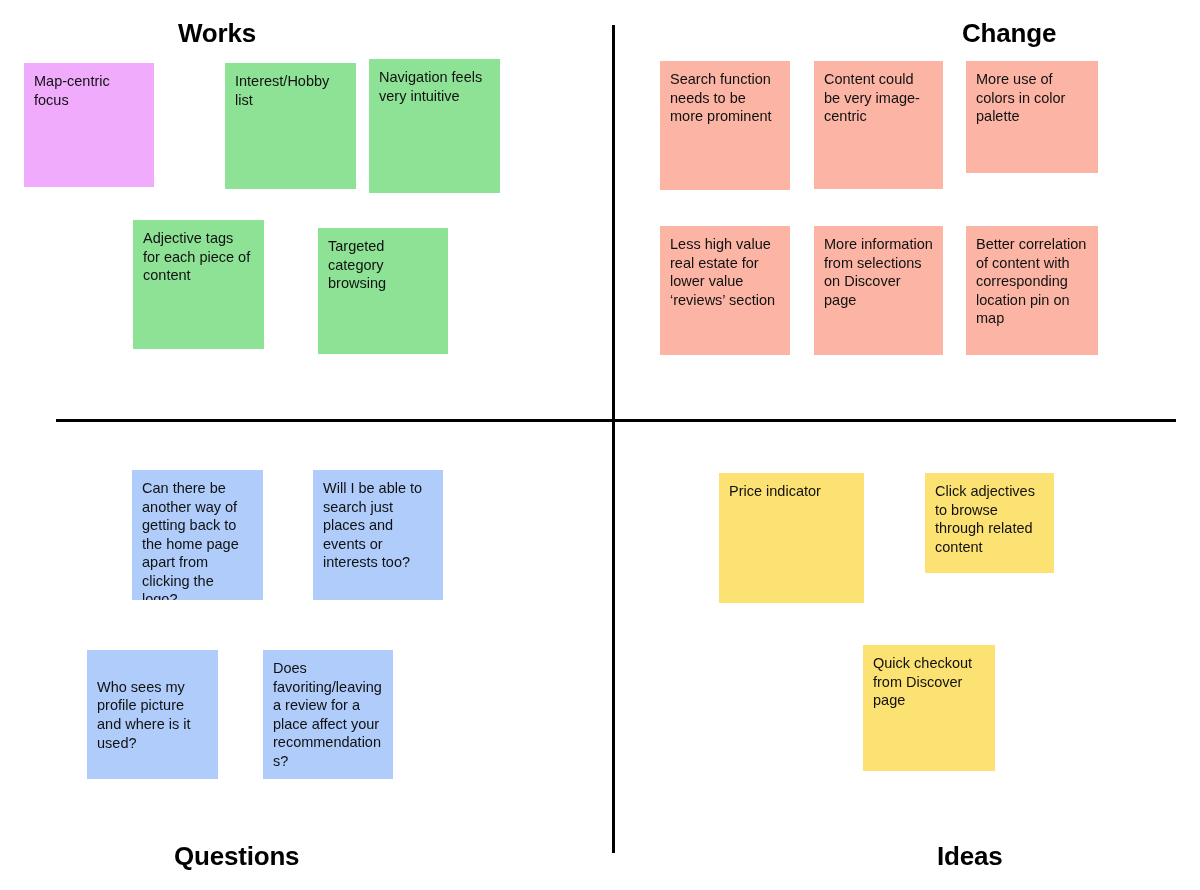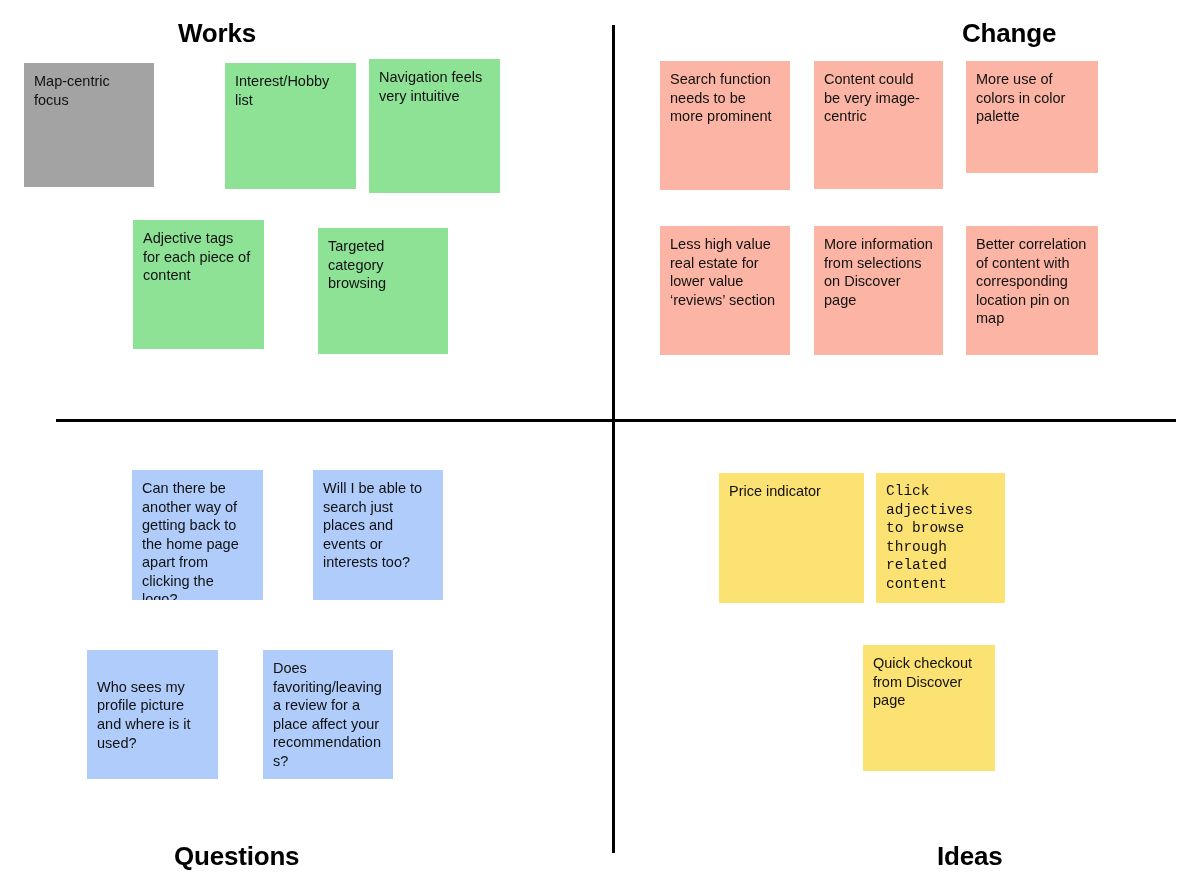--- a/index.html
+++ b/index.html
@@ -73,21 +73,21 @@
 <div id="board">
 
   <div class="divider-v"></div>
   <div class="divider-h"></div>
 
   <div class="quad-title" id="title-works">Works</div>
   <div class="quad-title" id="title-change">Change</div>
   <div class="quad-title" id="title-questions">Questions</div>
   <div class="quad-title" id="title-ideas">Ideas</div>
 
-  <div class="note v-top" style="left:24px; top:63px; width:130px; height:124px; background:#a3a3a3;">
+  <div class="note v-top" style="left:24px; top:63px; width:130px; height:124px; background:#f0abfc;">
     <span class="note-text">Map-centric focus</span>
   </div>
 
   <div class="note v-top" style="left:197px; top:63px; width:131px; height:126px; background:#8DE295;margin-left:28px;">
     <span class="note-text">Interest/Hobby list</span>
   </div>
 
   <div class="note v-top" style="left:369px; top:59px; width:131px; height:134px; background:#8DE295;">
     <span class="note-text">Navigation feels very intuitive</span>
   </div>
@@ -137,21 +137,21 @@
   </div>
 
   <div class="note v-top" style="left:263px; top:650px; width:130px; height:129px; background:#AFCCFB;">
     <span class="note-text">Does favoriting/leaving a review for a place affect your recommendations?</span>
   </div>
 
   <div class="note v-top" style="left:719px; top:473px; width:145px; height:130px; background:#FCE272;">
     <span class="note-text">Price indicator</span>
   </div>
 
-  <div class="note v-top" style="left:876px; top:473px; width:129px; height:130px; background:#FCE272;font-family:Liberation Mono, monospace;">
+  <div class="note v-top" style="left:925px; top:473px; width:129px; height:100px; background:#FCE272;">
     <span class="note-text">Click adjectives to browse through related content</span>
   </div>
 
   <div class="note v-top" style="left:863px; top:645px; width:132px; height:126px; background:#FCE272;">
     <span class="note-text">Quick checkout from Discover page</span>
   </div>
 
 </div>
 
 </body></html>

